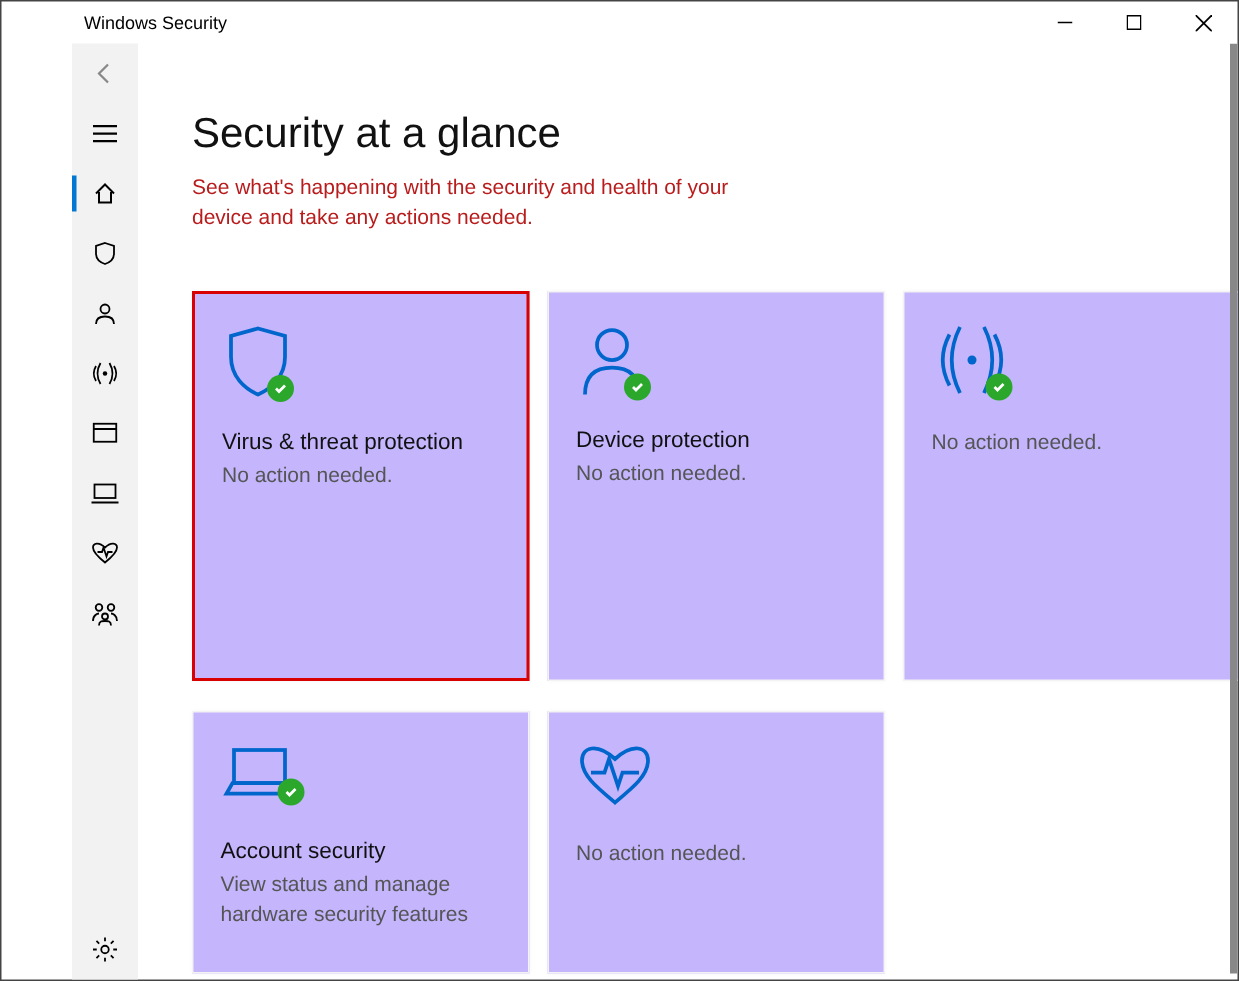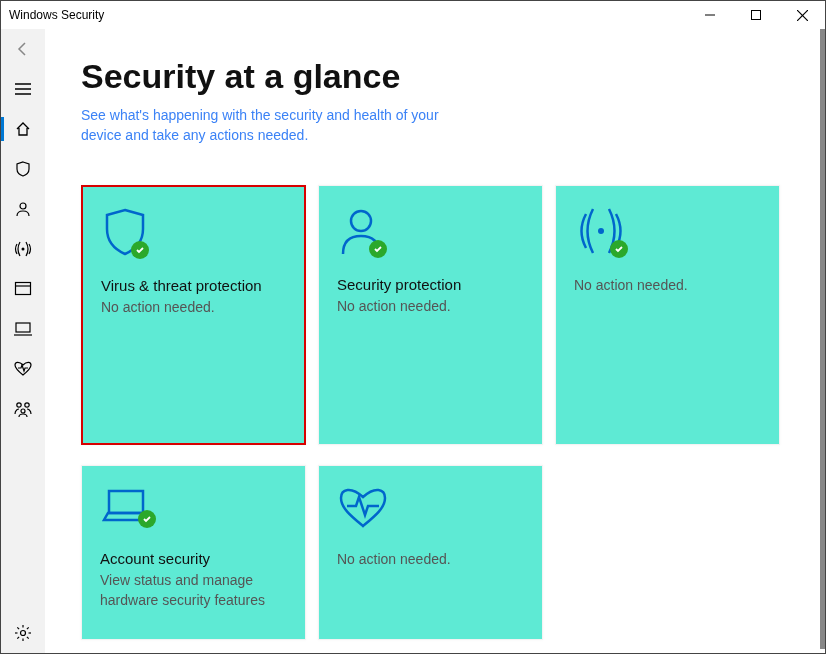--- a/index.html
+++ b/index.html
@@ -8,20 +8,21 @@
     width: 826px; height: 654px;
     font-family: "Segoe UI", Arial, sans-serif;
     background: #fff;
     color: #000;
     overflow: hidden;
   }
   .window {
     width: 826px; height: 654px;
     display: flex; flex-direction: column;
     border: 1px solid #444;
+    padding-left: 47px;
   }
   .titlebar {
     height: 28px;
     display: flex; align-items: center;
     font-size: 12px;
     padding-left: 8px;
   }
   .title-text { flex: 0 0 auto; }
   .title-spacer { flex: 1; }
   .wc {
@@ -57,36 +58,36 @@
   }
   .scrollbar {
     position: absolute; right: 0; top: 0;
     width: 5px; height: 620px;
     background: #888; border-radius: 0;
   }
   .content {
     padding: 28px 36px 0 36px;
   }
   h1 {
-    font-weight: 700; font-size: 34px;
-    margin: 0 0 10px 0;
+    font-weight: 400; font-size: 28px;
+    margin: 16px 0 10px 0;
     color: #111;
   }
   .subtitle {
-    font-size: 14px; color: #3b82f6;
+    font-size: 14px; color: #b91c1c;
     max-width: 380px; line-height: 1.4;
     margin-bottom: 40px;
   }
   .grid {
     display: grid;
     grid-template-columns: repeat(3, 225px);
     gap: 20px 12px;
   }
   .card {
-    background: #5eead4;
+    background: #c4b5fd;
     border: 1px solid #f3f3f3;
     padding: 18px 18px 24px 18px;
     height: 260px;
     box-shadow: 0 0 3px rgba(0,0,0,0.04);
     cursor: pointer;
   }
   .card.highlight {
     border: 2px solid #d80000;
   }
   .card.short {
@@ -260,21 +261,21 @@
               <svg width="48" height="50" viewBox="0 0 48 50">
                   <circle cx="24" cy="15" r="10" fill="none" stroke="#0066cc" stroke-width="2.5"></circle>
                   <path d="M6 48 C6 34 14 30 24 30 C34 30 42 34 42 48" fill="none" stroke="#0066cc" stroke-width="2.5"></path>
                 </svg>
               <div class="badge-ok" style="left:32px; bottom:-2px;">
                 <svg width="10" height="10" viewBox="0 0 10 10">
                     <path d="M2 5 L4 7 L8 3" fill="none" stroke="#fff" stroke-width="1.8"></path>
                   </svg>
               </div>
             </div>
-            <div class="card-title">Security protection</div>
+            <div class="card-title">Device protection</div>
             <div class="card-sub">No action needed.</div>
           </div>
 
           <div class="card">
             <div class="icon-wrap">
               <svg width="54" height="50" viewBox="0 0 54 50">
                   <path d="M12 8 Q3 25 12 42 M19 3 Q8 25 19 47 M35 3 Q46 25 35 47 M42 8 Q51 25 42 42" fill="none" stroke="#0066cc" stroke-width="2.5"></path>
                   <circle cx="27" cy="25" r="3" fill="#0066cc"></circle>
                 </svg>
               <div class="badge-ok" style="left:36px; bottom:-2px;">

